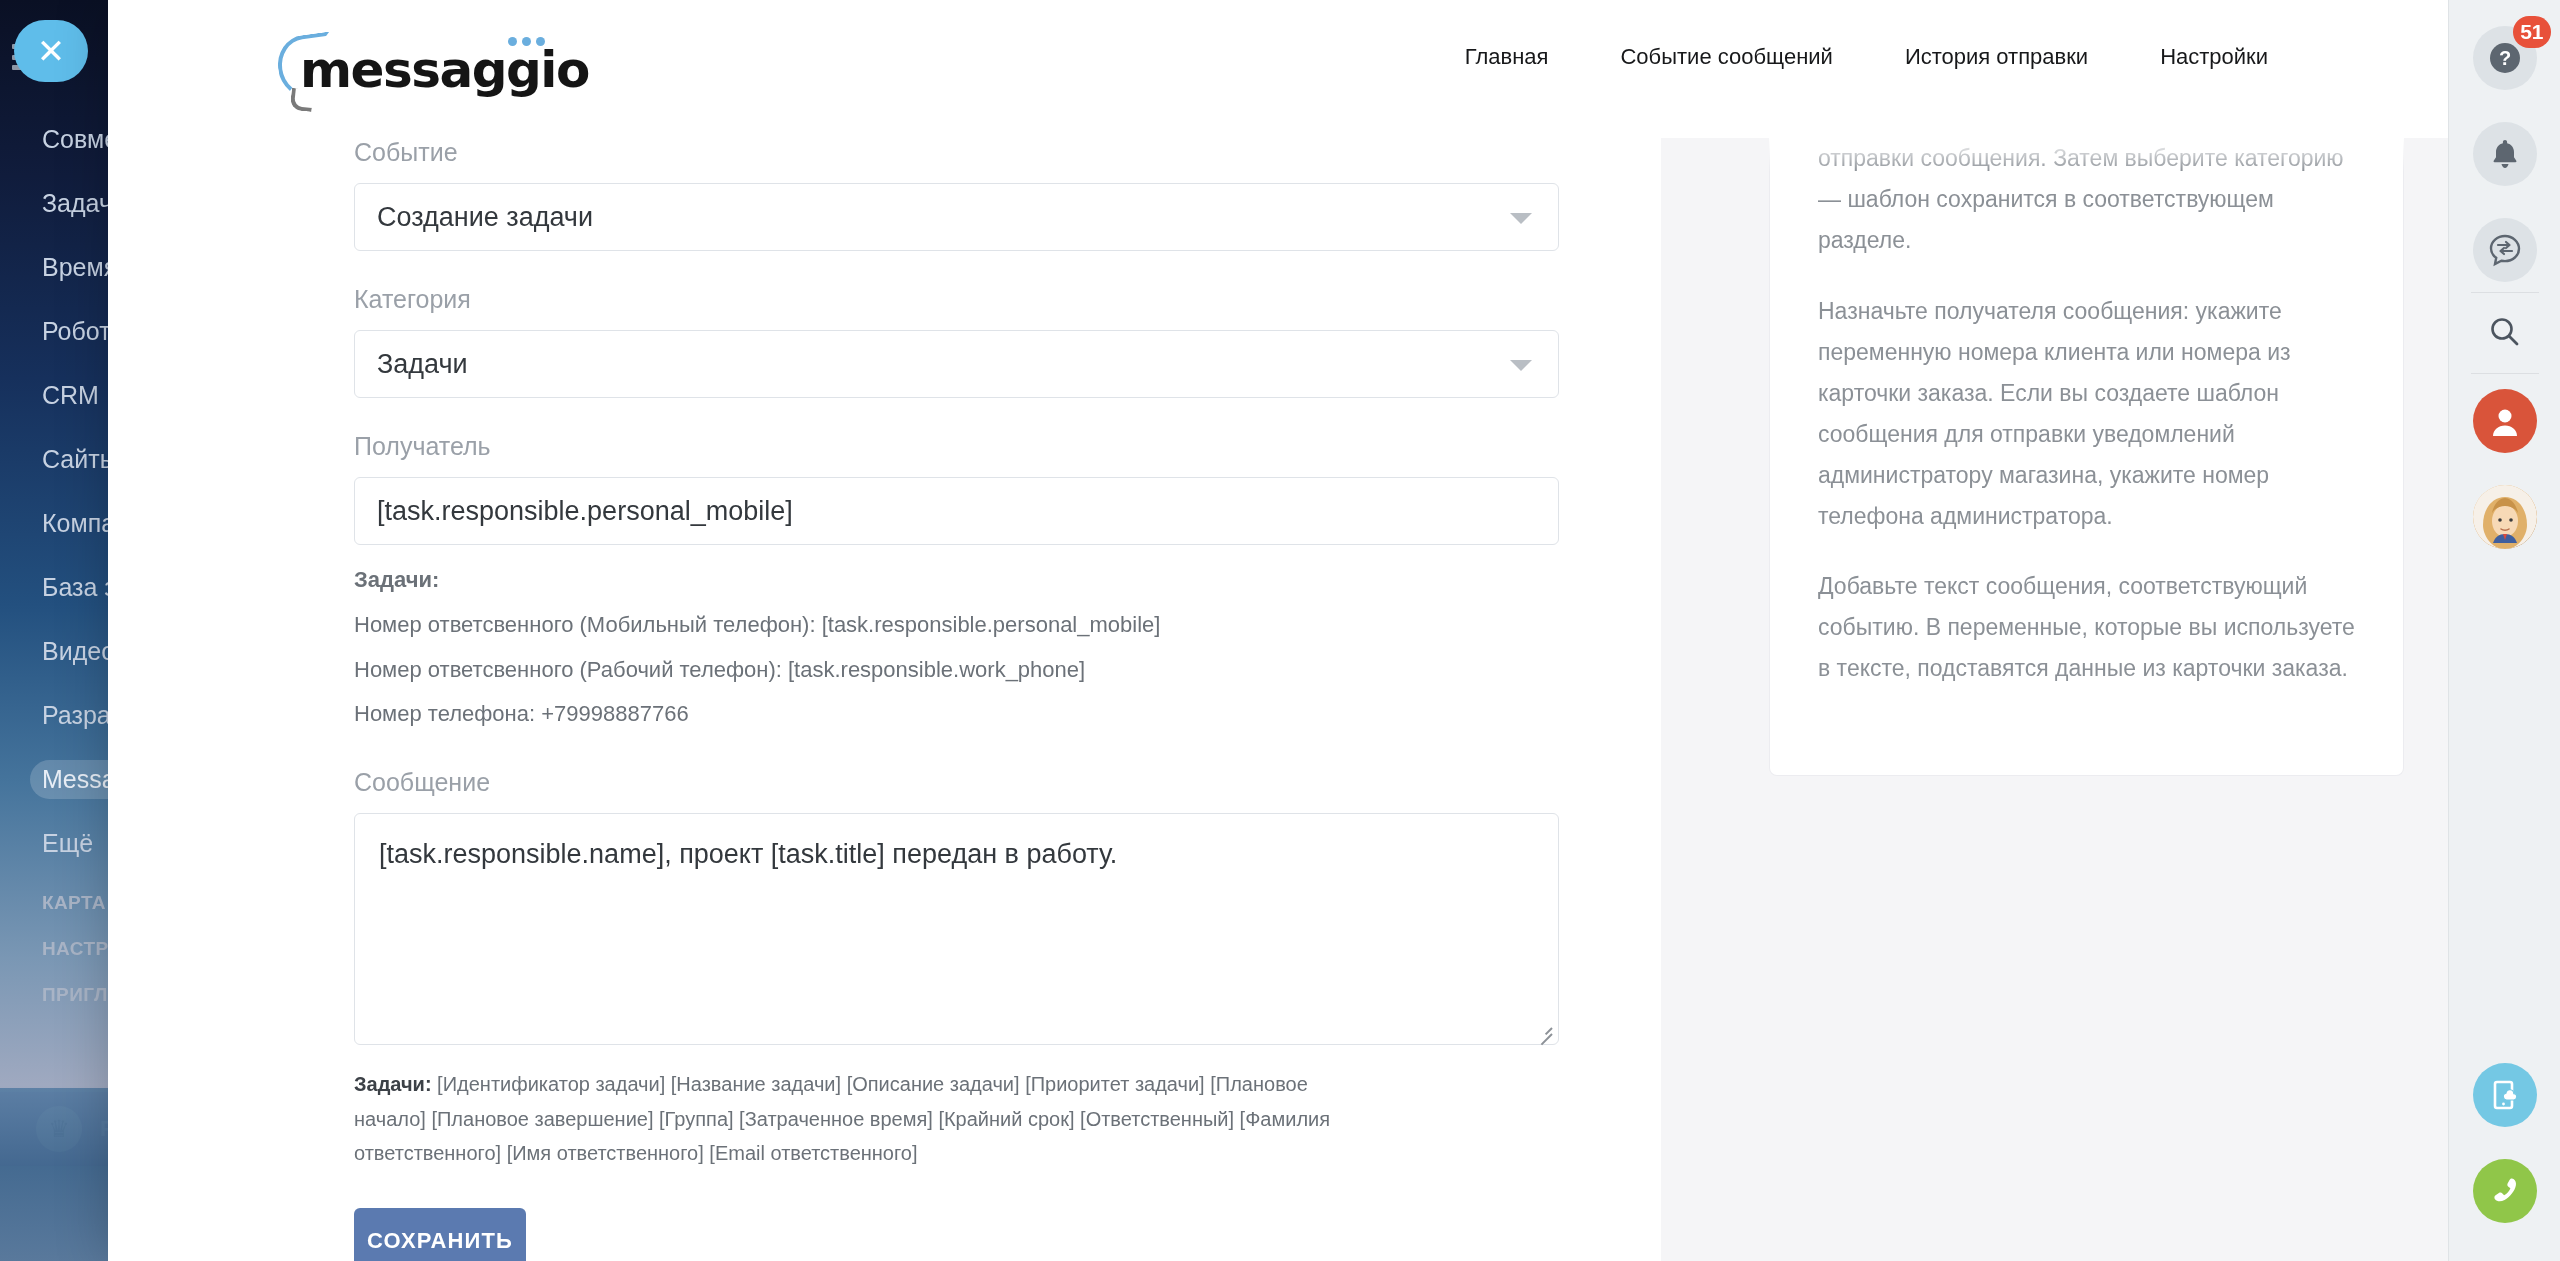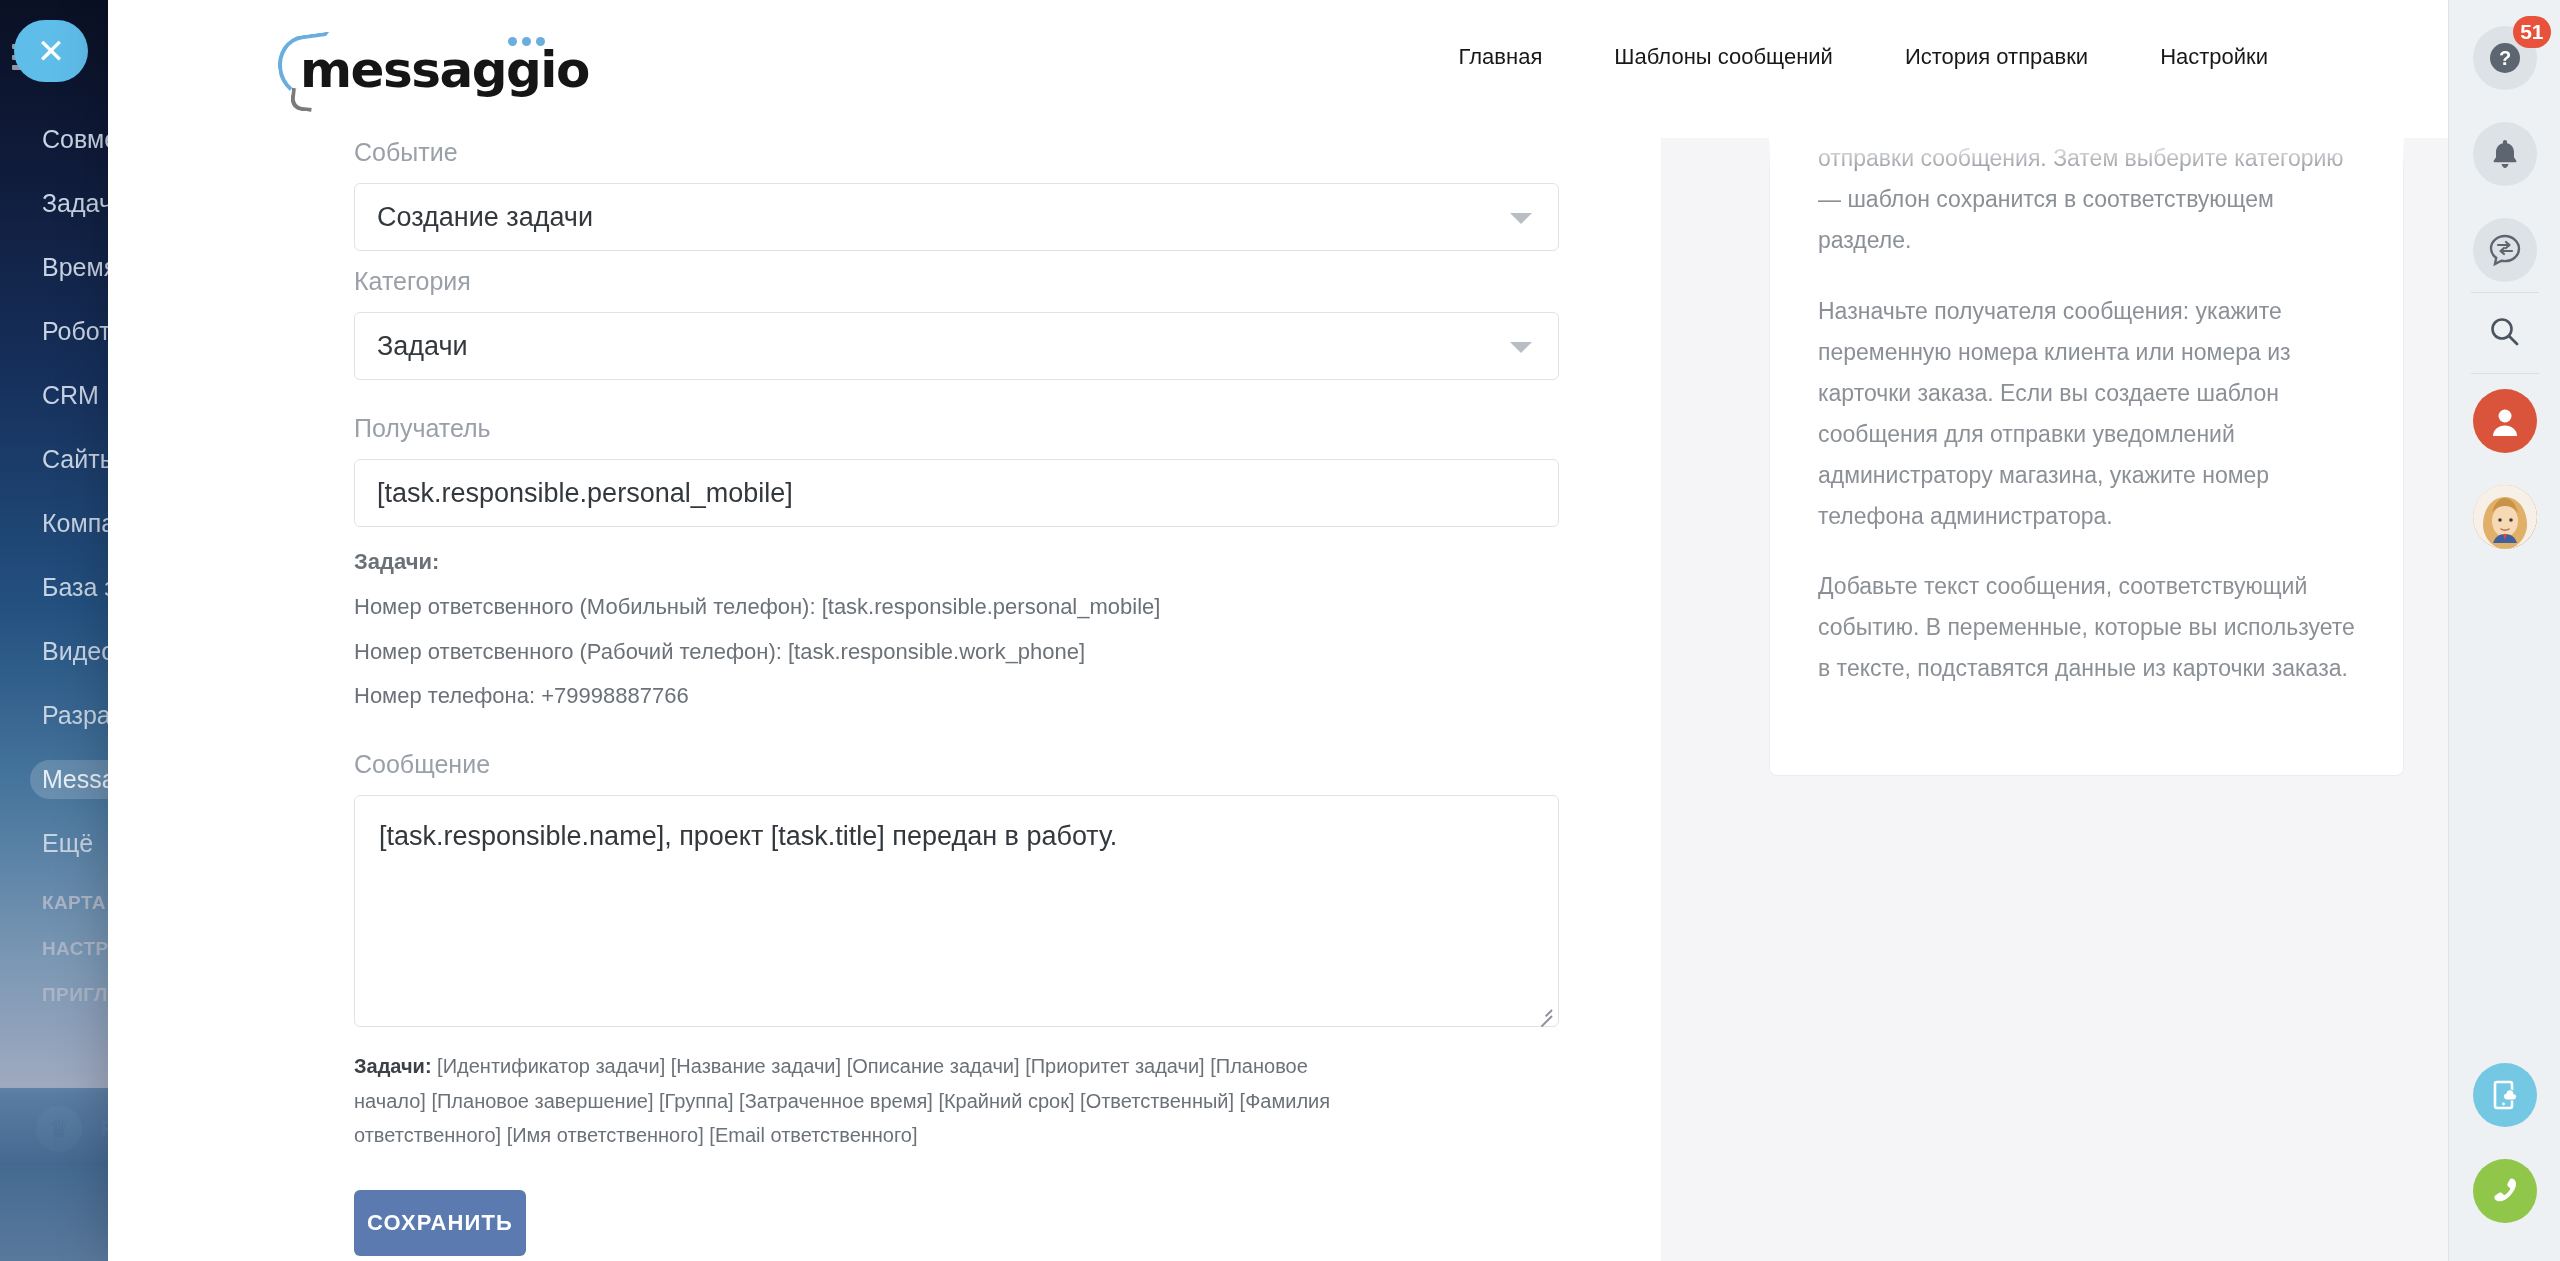--- a/index.html
+++ b/index.html
@@ -252,37 +252,37 @@
             <i></i>
             <i></i>
             <i></i>
           </span>
         <span>messaggio</span>
       </div>
     </div>
 
     <nav id="main-nav">
       <a href="#">Главная</a>
-      <a href="#">Шаблоны сообщений</a>
+      <a href="#">Событие сообщений</a>
       <a href="#">История отправки</a>
       <a href="#">Настройки</a>
     </nav>
   </div>
 
   <div id="modal-body">
 
     <div id="form-col">
 
       <label class="field-label">Событие</label>
       <div class="input-box">
         <span>Создание задачи</span>
         <span class="caret"></span>
       </div>
 
-      <label class="field-label" style="margin-top:16px;">Категория</label>
+      <label class="field-label" style="margin-top:34px;">Категория</label>
       <div class="input-box">
         <span>Задачи</span>
         <span class="caret"></span>
       </div>
 
       <label class="field-label" style="margin-top:34px;">Получатель</label>
       <div class="input-box">
         <span>[task.responsible.personal_mobile]</span>
       </div>
 

